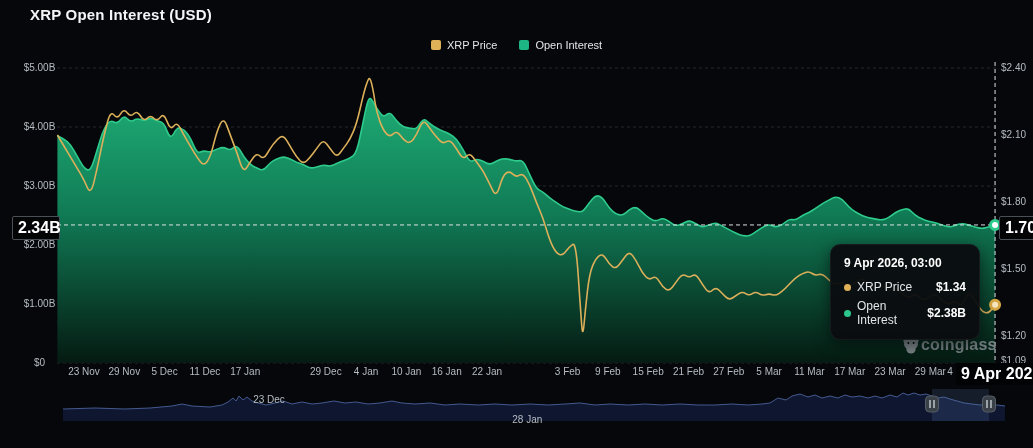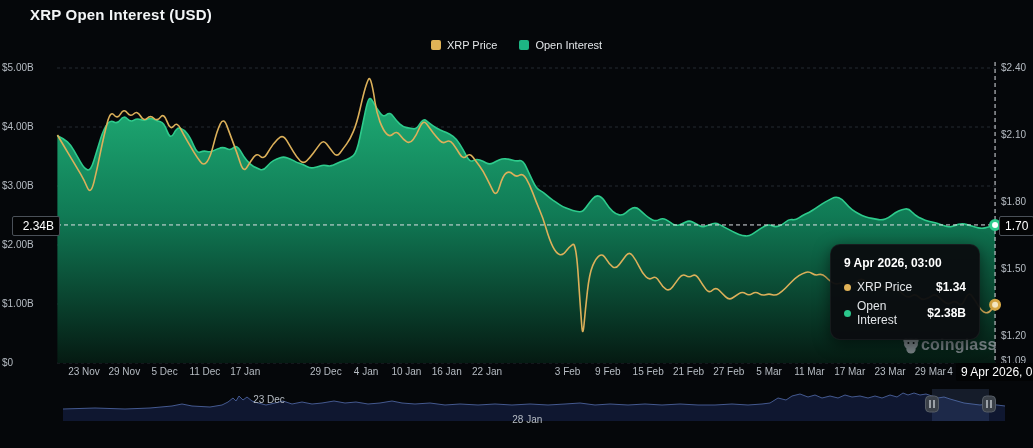--- a/index.html
+++ b/index.html
@@ -6,24 +6,24 @@
   body{width:1033px;height:448px;position:relative;overflow:hidden;
        font-family:"Liberation Sans", sans-serif;-webkit-font-smoothing:antialiased;}
   .stage{position:absolute;inset:0;padding-left:26px;}
   svg#chart-svg{position:absolute;left:0;top:0;}
   .title{position:absolute;left:30px;top:6px;font-size:15px;font-weight:700;color:#f3f5f7;letter-spacing:.2px;}
   .legend{position:absolute;left:0;right:0;top:39px;display:flex;justify-content:center;gap:22px;}
   .legend-item{display:flex;align-items:center;gap:6px;cursor:pointer;}
   .legend-swatch{width:10px;height:10px;border-radius:2px;}
   .legend-label{font-size:11px;color:#e3e6e9;}
   .axis-label{position:absolute;font-size:10px;color:#b6bcc3;white-space:nowrap;}
-  .axis-label.left{left:2px;width:55px;text-align:left;}
+  .axis-label.left{left:12px;width:55px;text-align:center;}
   .axis-label.right{left:1001px;text-align:left;}
   .axis-label.x{width:56px;text-align:center;top:366px;}
-  .badge{position:absolute;background:#030405;color:#fff;font-size:12px;font-weight:400;
+  .badge{position:absolute;background:#030405;color:#fff;font-size:16px;font-weight:700;
          padding:2px 5px;border:1px solid #4a5058;border-radius:2px;white-space:nowrap;z-index:5;}
   .tooltip{position:absolute;left:830px;top:244px;width:150px;background:rgba(10,13,16,.96);
            border:1px solid rgba(255,255,255,.05);border-radius:10px;padding:11px 13px 12px 13px;
            box-shadow:0 4px 16px rgba(0,0,0,.55);z-index:6;box-sizing:border-box;}
   .tooltip-title{font-size:12px;font-weight:700;color:#fff;margin-bottom:10px;}
   .tooltip-row{display:flex;align-items:center;gap:6px;margin-top:5px;}
   .tooltip-dot{width:7px;height:7px;border-radius:50%;flex:0 0 auto;}
   .tooltip-name{font-size:12px;color:#e2e5e8;flex:1 1 auto;}
   .tooltip-value{font-size:12px;font-weight:700;color:#fff;}
   .watermark{position:absolute;left:901px;top:335px;display:flex;align-items:center;

